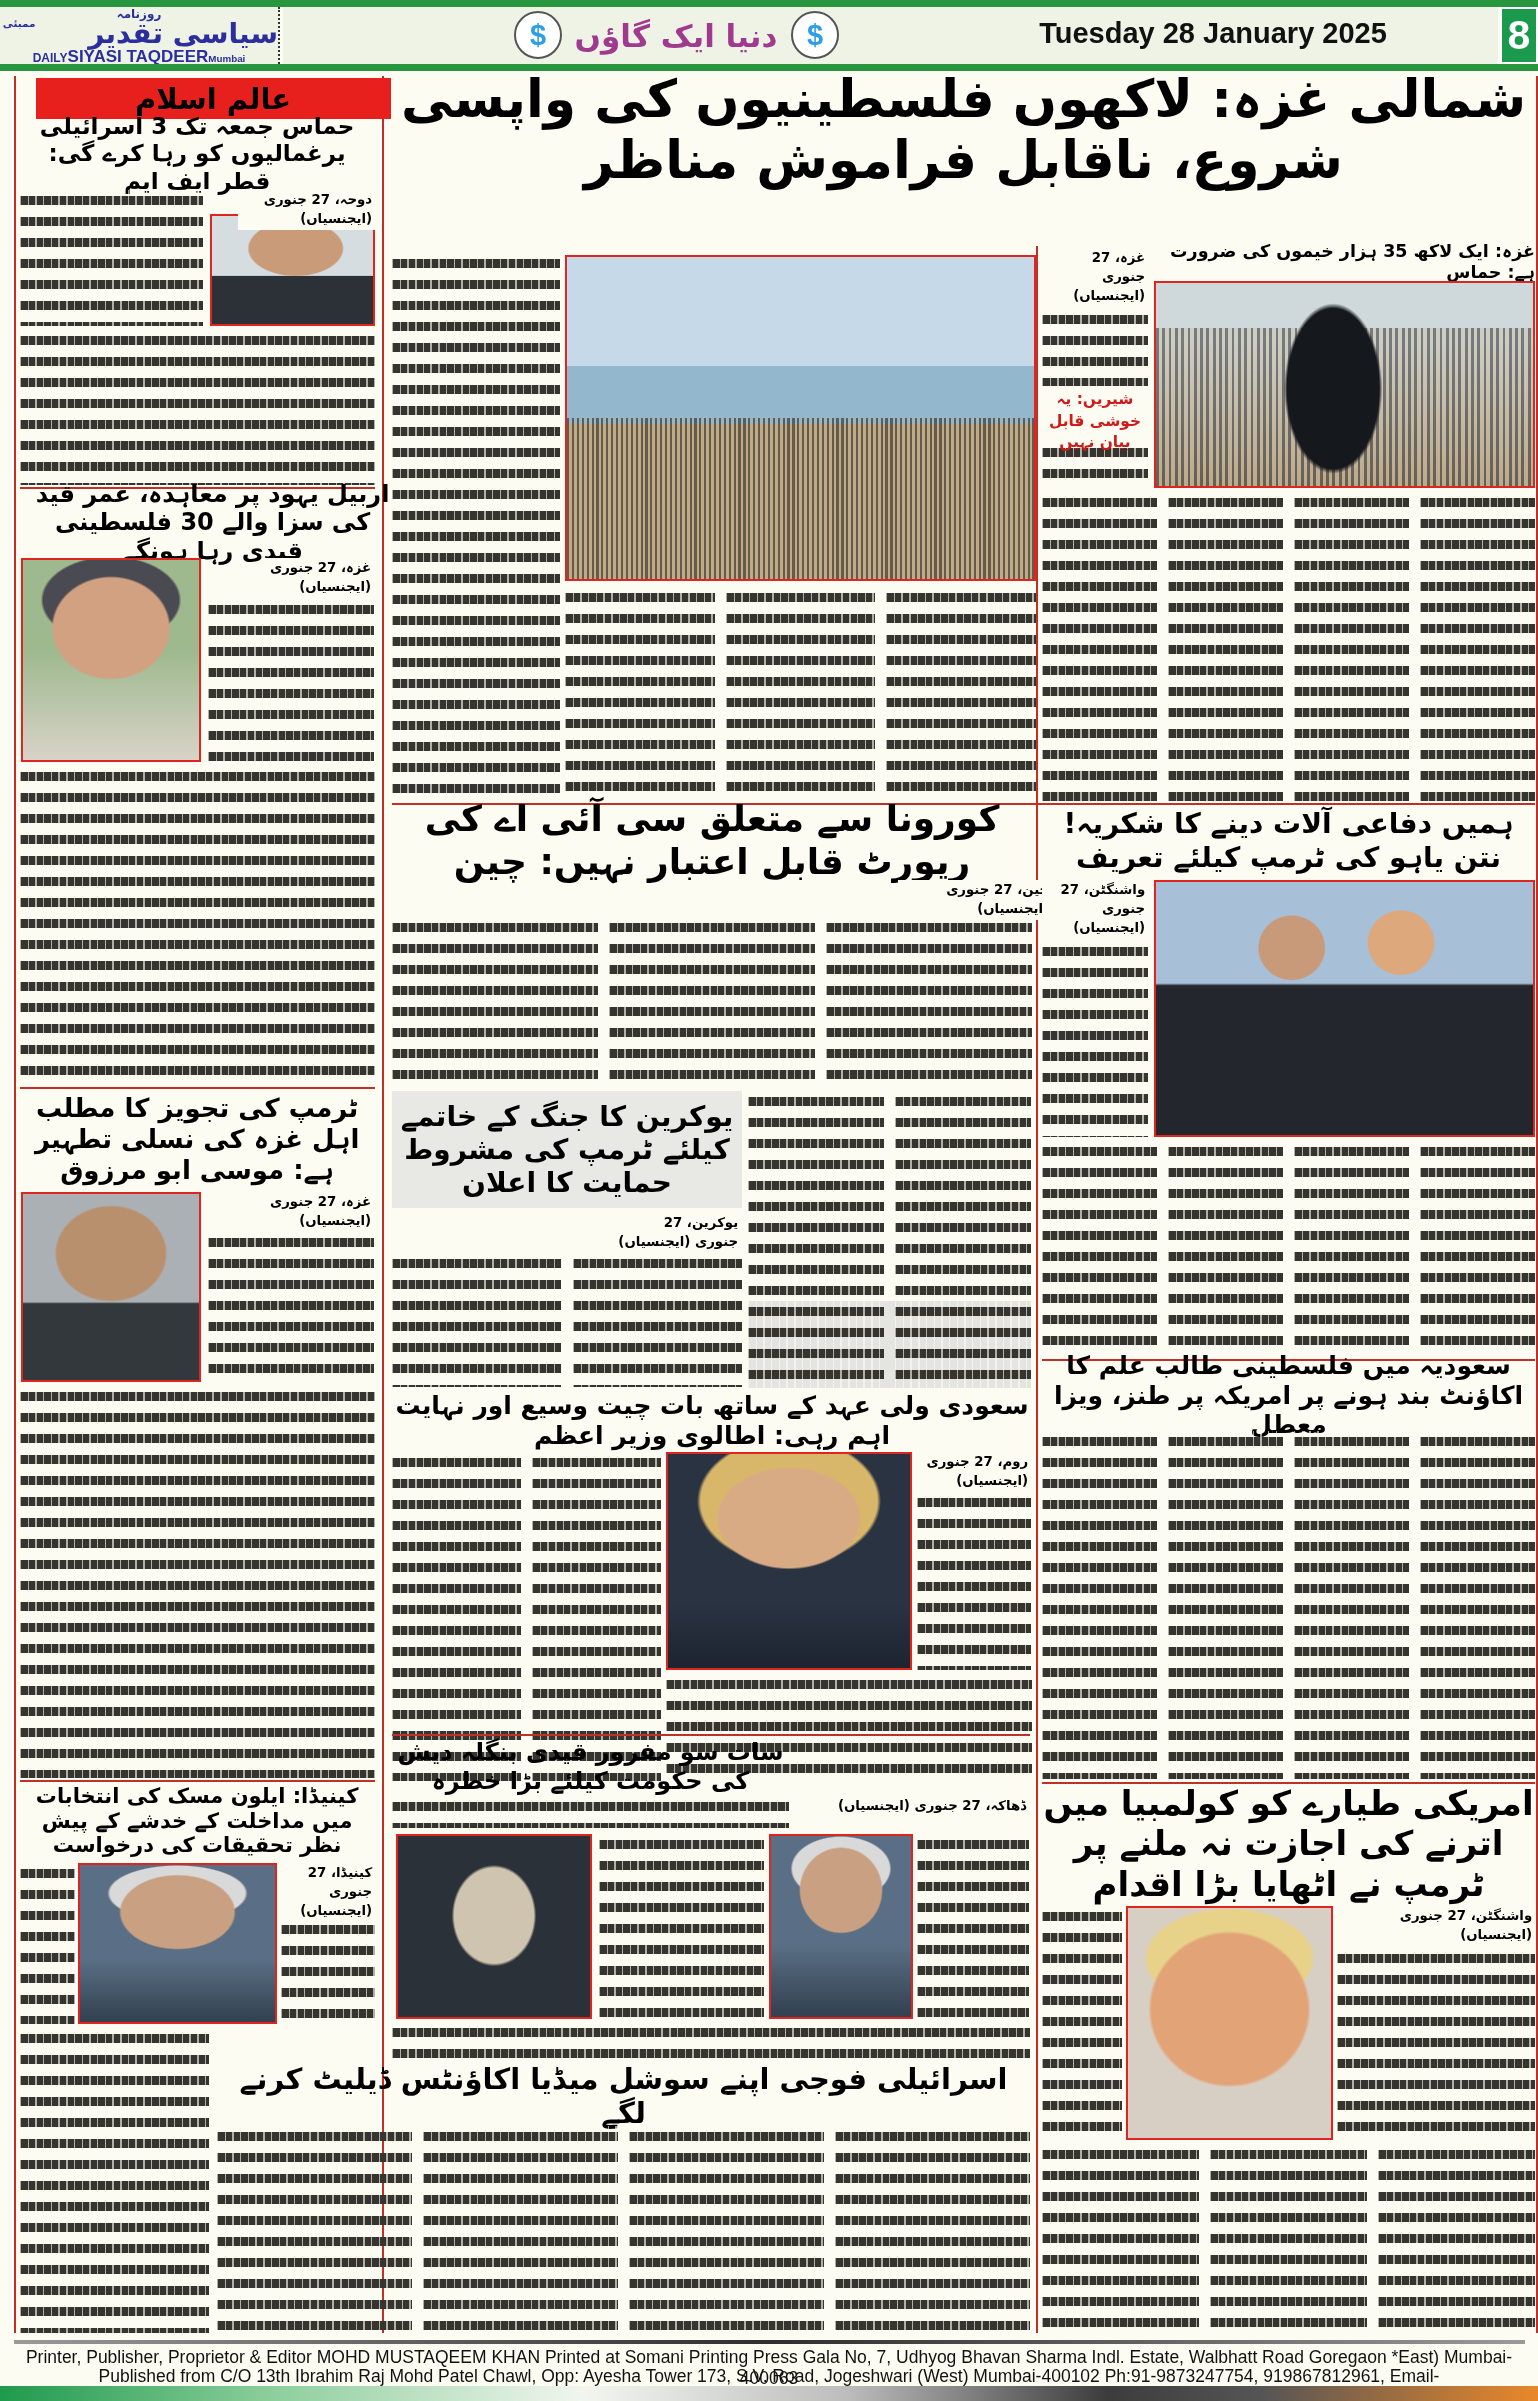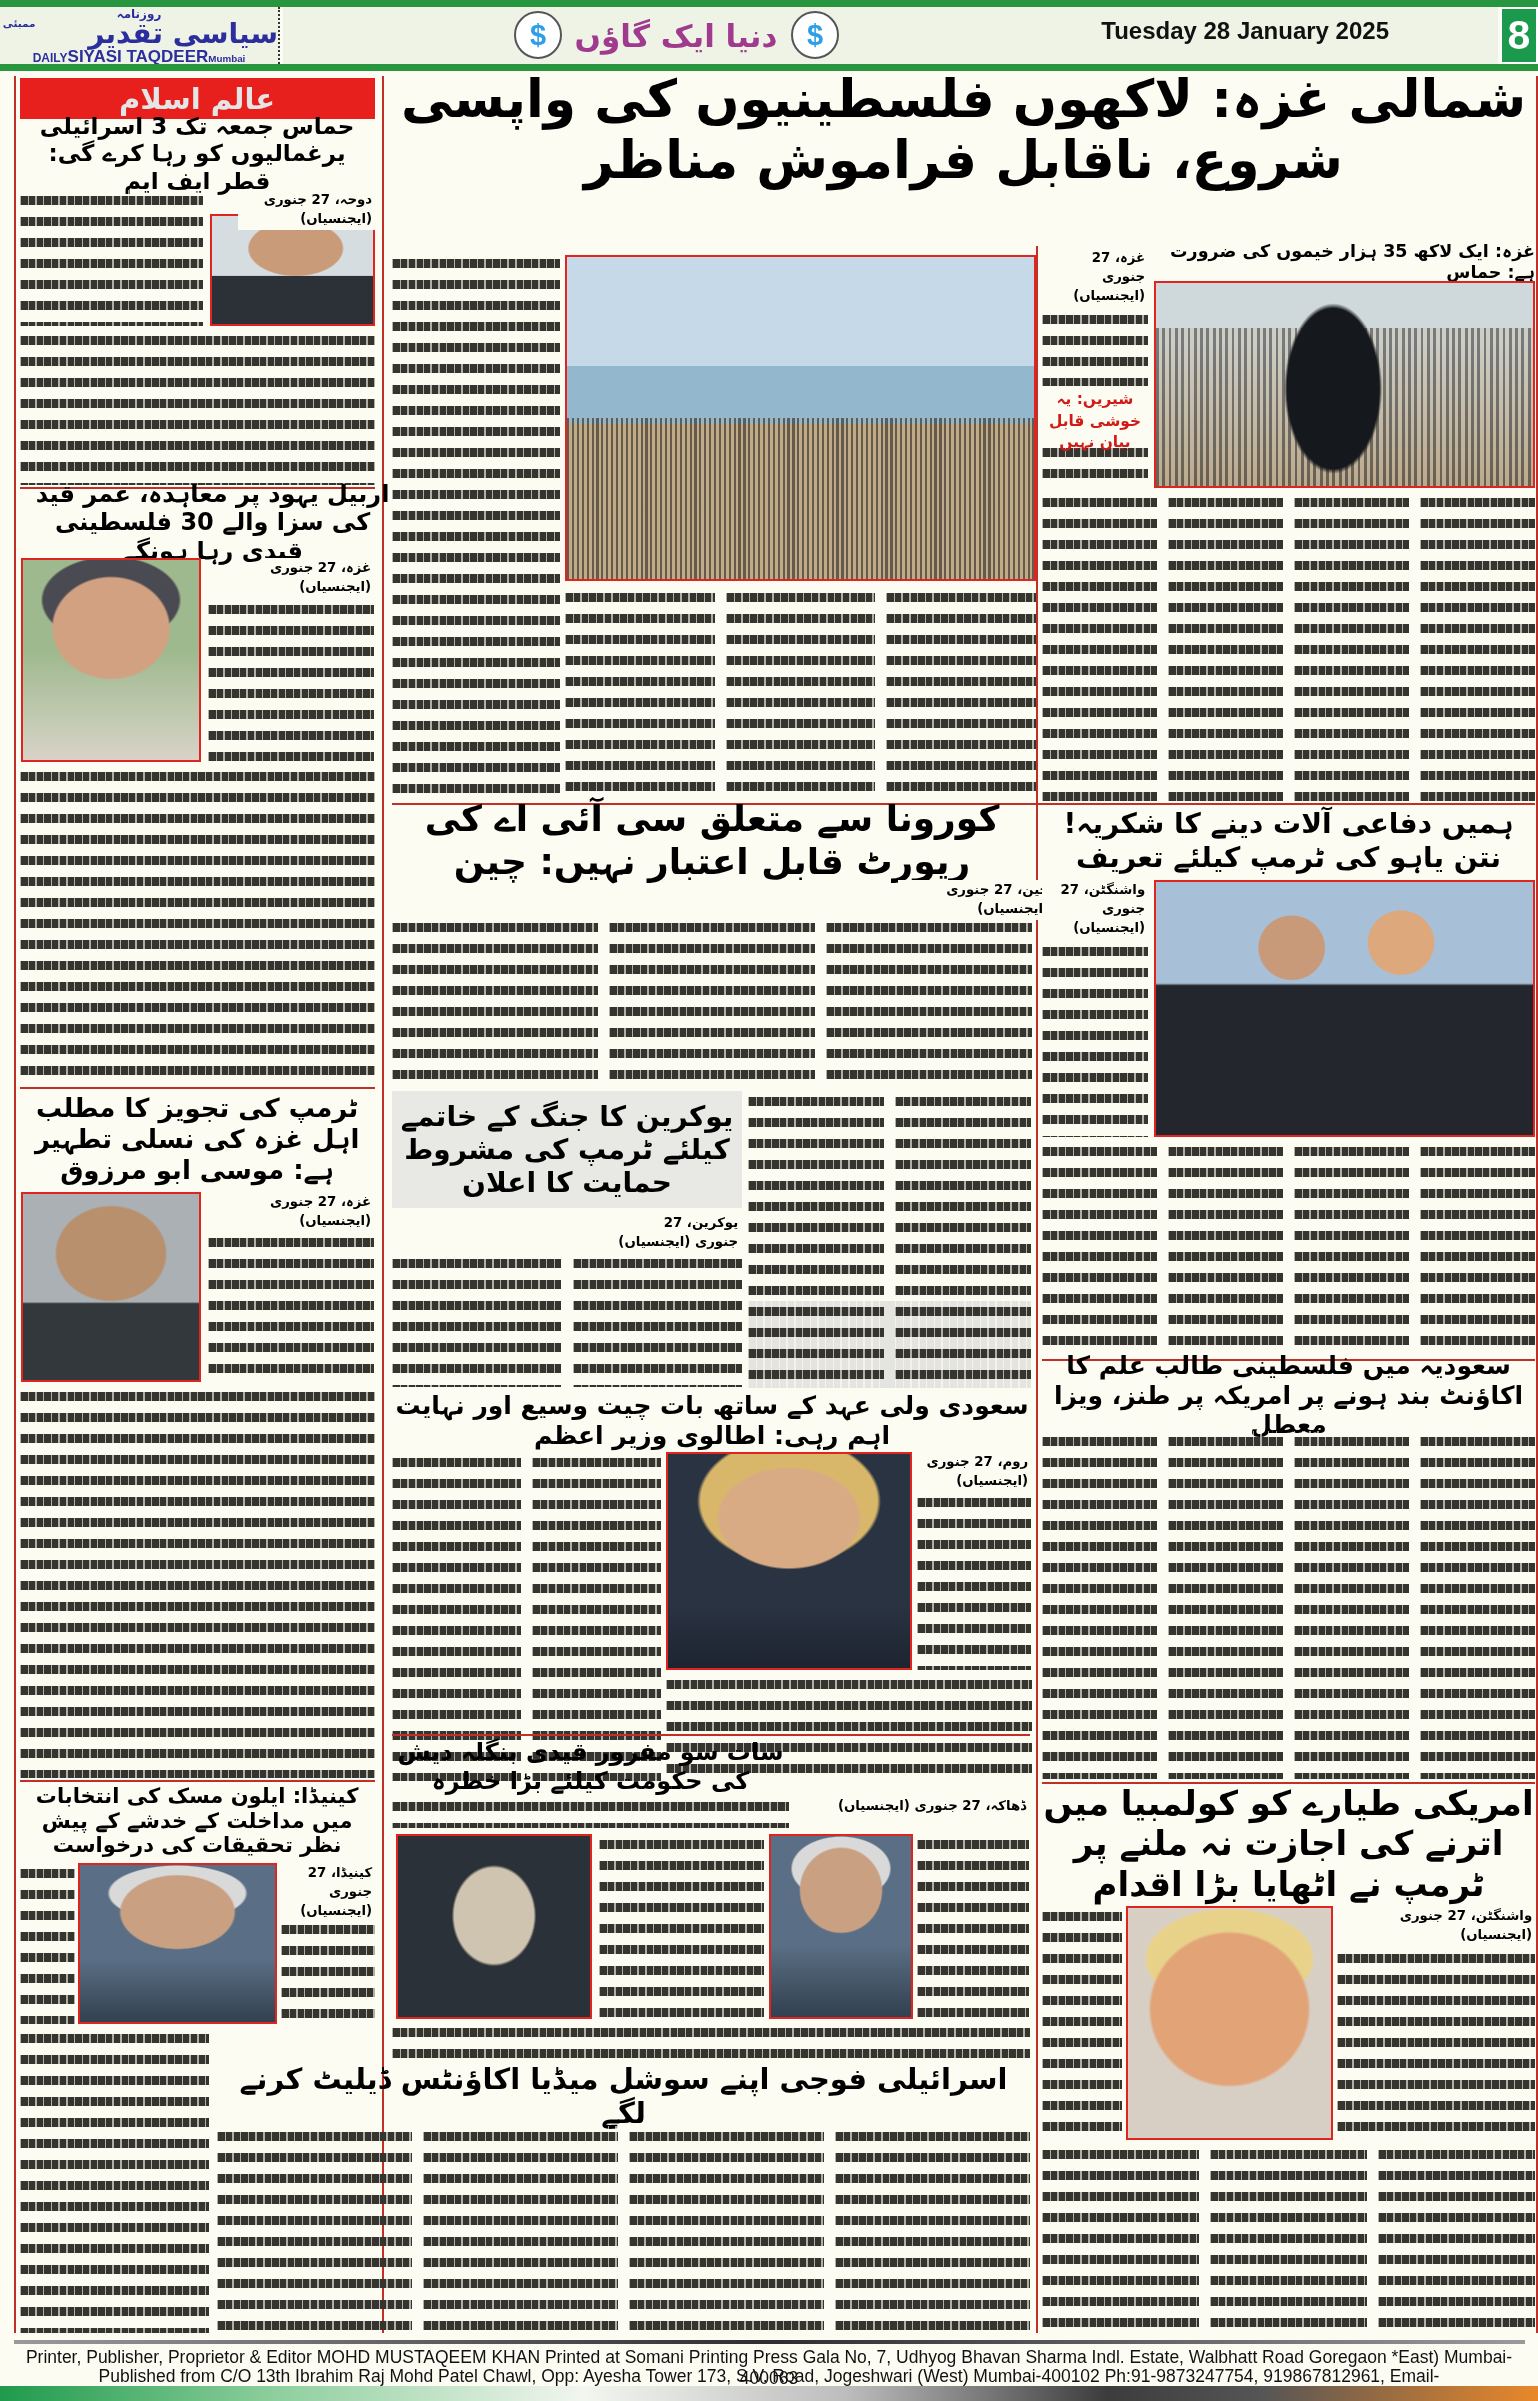--- a/index.html
+++ b/index.html
@@ -18,22 +18,22 @@
   .dateline-en{color:#111;font-family:"Liberation Sans",sans-serif;font-weight:bold;}
   .pagebox{background:#1b9a4e;color:#fff;display:flex;align-items:center;justify-content:center;
            font:bold 41px "Liberation Sans",sans-serif;border:2.1px solid #fff;}
   
   .vrule{background:#c03028;width:2.1px;}
   .hrule{background:#c03028;height:2.1px;}
   
   .h{font-weight:bold;color:#000;direction:rtl;text-align:center;line-height:1.18;
      display:flex;align-items:center;justify-content:center;}
   .h-right{justify-content:flex-end;text-align:right;}
-  .redlabel{background:#e8201d;color:#e5e5e5;font-weight:bold;direction:rtl;
-            display:flex;align-items:center;justify-content:center;}
+  .redlabel{background:#e8201d;color:#000000;font-weight:bold;direction:rtl;
+            display:flex;align-items:center;justify-content:center;margin-left:16px;}
   .dl{font-weight:bold;font-size:13.3px;direction:rtl;text-align:right;line-height:1.4;
       color:#000;background:#fdfcf2;padding:1.4px 2.8px;z-index:3;}
   .redkick{color:#d01b18;font-weight:bold;direction:rtl;text-align:center;line-height:1.4;
            background:#fdfcf2;z-index:3;}
   
   .fl{background-image:
         repeating-linear-gradient(90deg, rgba(253,252,242,.62) 0 1.4px, rgba(253,252,242,0) 1.4px 7.7px),
         repeating-linear-gradient(180deg, rgba(0,0,0,0) 0 5.6px, #35342f 5.6px 14.7px, rgba(0,0,0,0) 14.7px 21px);}
   .cols{display:flex;gap:11.2px;}
   .cols > div{flex:1;}
@@ -104,21 +104,21 @@
   </div>
 
   <div class="abs mast" style="left:283px;top:7px;width:1215px;height:57px">
     <div class="abs dcirc" style="left:231px;top:4.2px">
         <span>$</span>
       </div>
     <div class="abs banner" style="left:283px;top:5.6px;width:220px;height:46px;font-size:31px;display:flex;align-items:center;justify-content:center">دنیا ایک گاؤں</div>
     <div class="abs dcirc" style="left:508px;top:4.2px">
         <span>$</span>
       </div>
-    <div class="abs dateline-en" style="left:714px;top:9.8px;width:392px;font-size:24px;text-align:right">Tuesday 28 January 2025</div>
+    <div class="abs dateline-en" style="left:734px;top:9.8px;width:392px;font-size:29px;text-align:center">Tuesday 28 January 2025</div>
   </div>
 
   <div class="abs pagebox" style="left:1500px;top:7px;width:38px;height:57px">8</div>
   <div class="abs gbar" style="left:0;top:64px;width:1538px;height:7px"></div>
 
   <div class="abs vrule" style="left:14px;top:76px;height:2257px"></div>
   <div class="abs vrule" style="left:382px;top:76px;height:2257px"></div>
   <div class="abs vrule" style="left:1036px;top:246px;height:2087px"></div>
   <div class="abs vrule" style="left:1536px;top:76px;height:2257px"></div>
 

